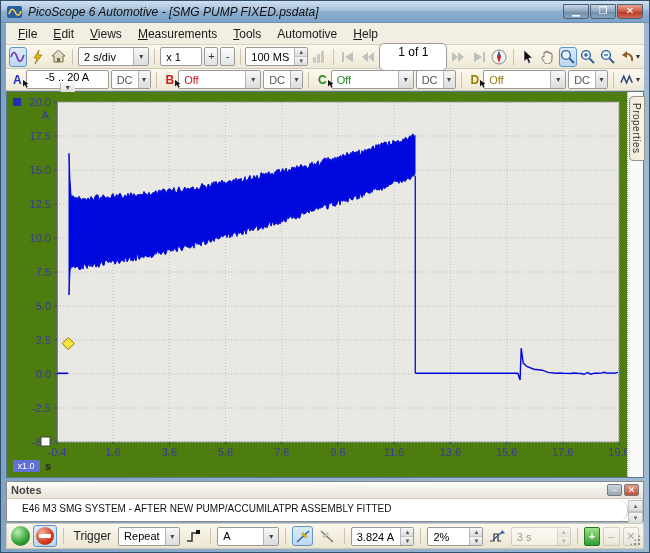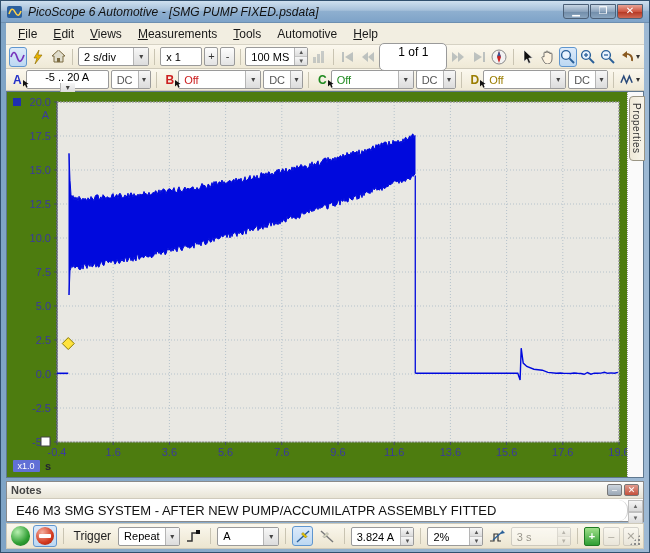--- a/index.html
+++ b/index.html
@@ -54,21 +54,21 @@
     writing-mode:vertical-lr; text-align:center; letter-spacing:.5px;}
 
   
   .notes{ margin-top:3px; background:#f4f1e6; border:1px solid #8a8a8a; }
   .notes-hd{ height:17px; background:linear-gradient(#fdfdfb,#e8e4d6); display:flex; align-items:center; padding:0 4px; border-bottom:1px solid #cfcabc;}
   .notes-hd .t{ font-size:11px; font-weight:bold; color:#444; flex:1;}
   .nbtn{ width:15px; height:12px; font-size:9px; line-height:10px; text-align:center; color:#fff; border:1px solid #777; border-radius:2px;
     background:linear-gradient(#cdd6df,#9aa7b5); margin-left:2px;}
   .nbtn.close{ background:linear-gradient(#e09c8e,#c4503c); }
   .notes-bd{ display:flex; height:22px; background:#fff; border-top:1px solid #fff;}
-  .notes-text{ flex:1; font-size:13px; padding:3px 9px; color:#111; white-space:nowrap; overflow:hidden; border-right:1px solid #ccc;border-radius:9px;}
+  .notes-text{ flex:1; font-size:10px; padding:3px 15px; color:#111; white-space:nowrap; overflow:hidden; border-right:1px solid #ccc;border-radius:9px;}
   .mini-scroll{ width:15px; display:flex; flex-direction:column; }
   .mini-scroll span{ flex:1; font-size:6px; text-align:center; line-height:10px; color:#666; background:linear-gradient(#f5f5f5,#dadada); border:1px solid #c0c0c0;}
 
   
   .trigbar{ height:26px; margin-top:1px; background:linear-gradient(#fbf8ee,#ece5d0); border:1px solid #cfcaba;
     display:flex; align-items:center; padding:0 4px; gap:3px; position:relative;}
   .trig-label{ font-size:12px; color:#222; margin:0 4px; }
   .roundbtn{ width:20px; height:20px; border-radius:50%; border:none; position:relative; }
   .roundbtn.start{ background:radial-gradient(circle at 35% 30%,#b8f0b0,#2f9e33 60%,#137018); }
   .stopwrap{ width:24px; height:22px; border:1px solid #5f96cf; border-radius:3px; background:linear-gradient(#dceafa,#bcd8f2);

